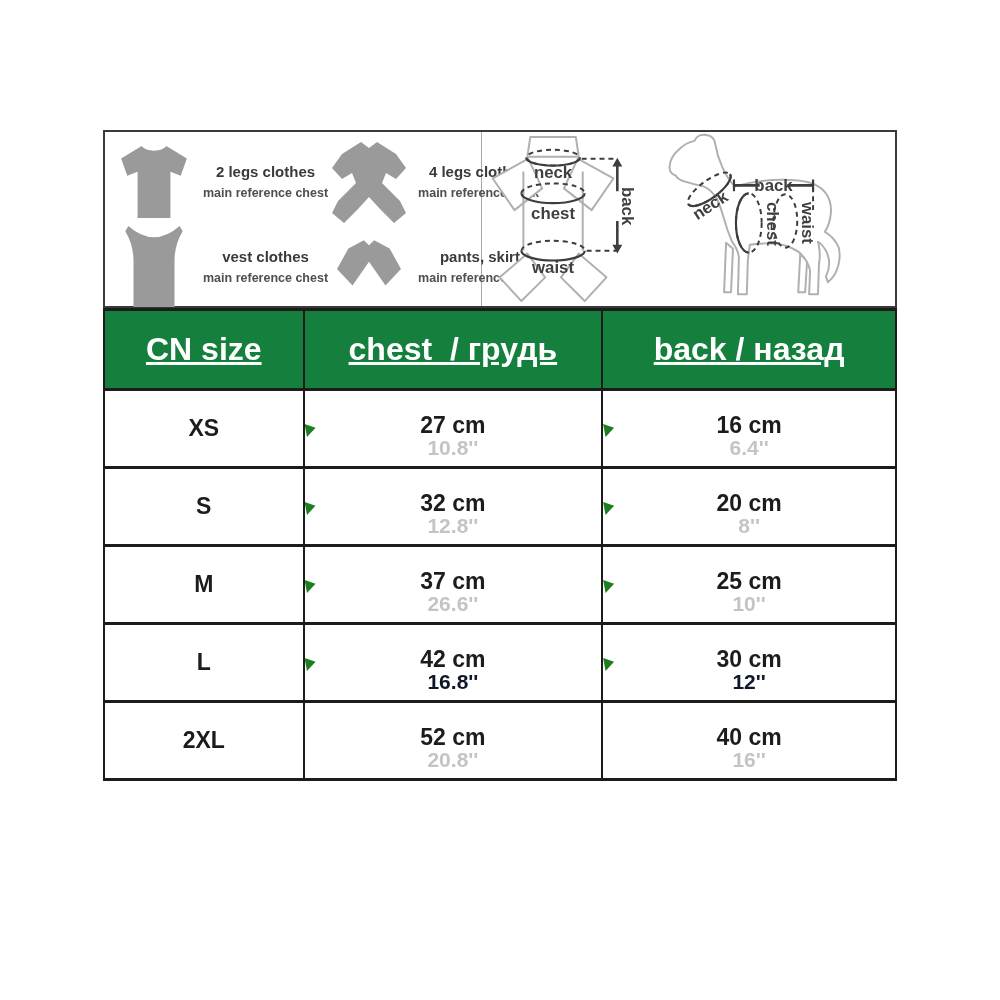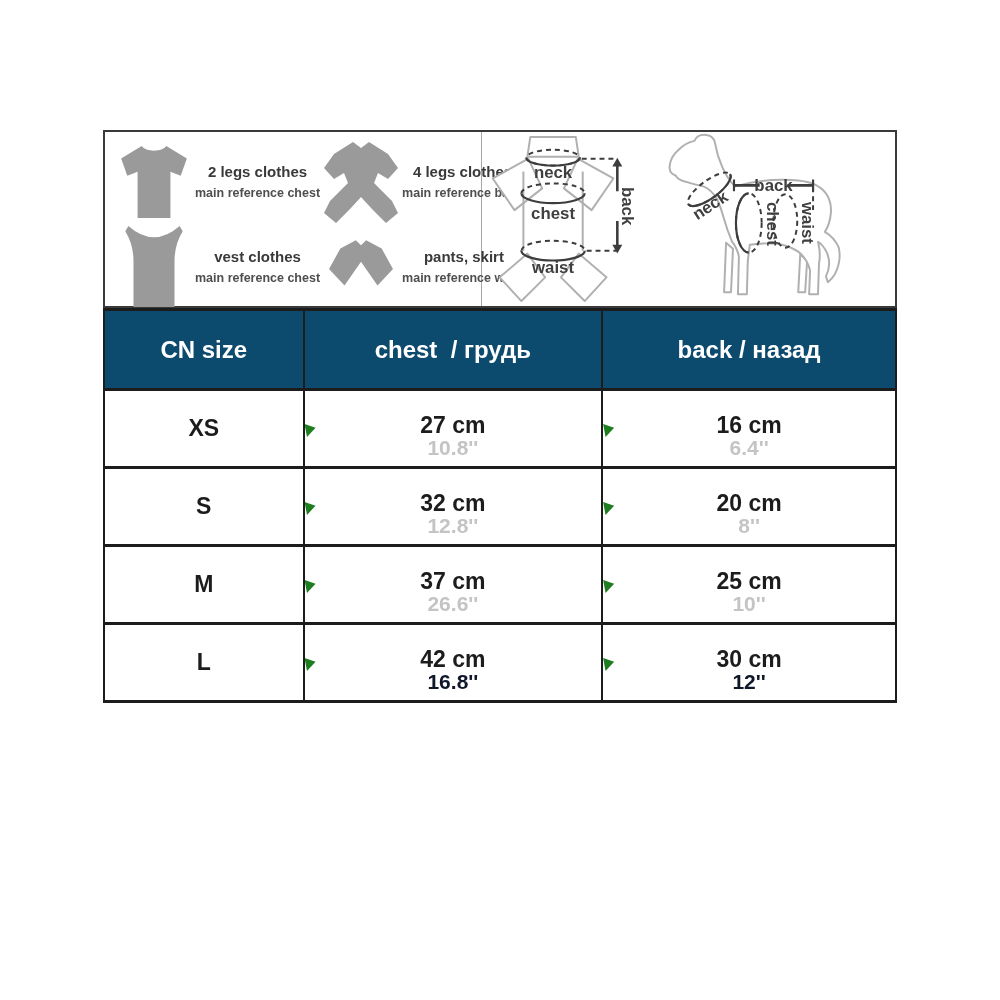--- a/index.html
+++ b/index.html
@@ -5,21 +5,21 @@
   html,body{margin:0;padding:0;background:#ffffff;}
   .canvas{position:relative;width:1000px;height:1000px;background:#ffffff;
           font-family:"Liberation Sans",sans-serif;overflow:hidden;}
 
   
   .top-section{position:absolute;left:103px;top:130px;width:794px;height:178px;
                border:2px solid #3a3a3a;display:flex;background:#fff;box-sizing:border-box;}
   .legend-panel{width:377px;border-right:1px solid #a8a8a8;box-sizing:border-box;
                 display:grid;grid-template-columns:1fr 1fr;grid-template-rows:1fr 1fr;
                 padding:6px 2px 6px 8px;}
-  .legend-item{display:flex;align-items:center;}
+  .legend-item{display:flex;align-items:center;gap:8px;}
   .legend-icon{flex:0 0 82px;display:flex;justify-content:center;align-items:center;}
   .legend-icon svg{display:block;}
   .legend-text{text-align:center;line-height:1.5;}
   .legend-title{font-size:15px;font-weight:bold;color:#3a3a3a;white-space:nowrap;}
   .legend-sub{font-size:12.5px;font-weight:600;color:#4f4f4f;white-space:nowrap;text-align:center;}
   .diagram-panel{flex:1;position:relative;}
   .diagram-panel svg{display:block;width:100%;height:100%;}
 
   .dash{fill:none;stroke:#3d3d3d;stroke-width:2;stroke-dasharray:5 4;}
   .solid{fill:none;stroke:#3d3d3d;stroke-width:2.2;}
@@ -29,21 +29,21 @@
           fill:#3f3f3f;text-anchor:middle;}
 
   
   .size-table{position:absolute;left:103px;top:308px;width:794px;border-collapse:collapse;
               table-layout:fixed;background:#fff;}
   .size-table th,.size-table td{border:2px solid #1c1c1c;border-top-width:3px;border-bottom-width:3px;
               text-align:center;vertical-align:middle;padding:0;}
   .size-table col.c1{width:25.2%;} .size-table col.c2{width:37.7%;} .size-table col.c3{width:37.1%;}
   .size-table thead tr{height:80px;}
   .size-table tbody tr{height:78px;}
-  .size-table th{background:#0c4a6e;color:#ffffff;font-size:24px;font-weight:bold;}
+  .size-table th{background:#15803d;color:#ffffff;font-size:32px;font-weight:bold;text-decoration:underline;}
   .size-table th span{white-space:pre;}
   td.size-cell{font-size:23px;font-weight:bold;color:#1c1c1c;}
   td.measure-cell{position:relative;}
   .cm{display:block;font-size:23px;font-weight:bold;color:#1c1c1c;line-height:1;margin-top:14px;}
   .inch{display:block;font-size:21px;font-weight:bold;color:#c4c4c4;line-height:1;}
   .inch.dark{color:#0f172a;}
   .marker{position:absolute;left:0;top:33px;width:11px;height:13px;background:#1e7d1e;
           clip-path:polygon(0 0,100% 28%,22% 100%);}
 </style>
 </head>
@@ -227,16 +227,29 @@
         <span class="inch dark">16.8''</span>
       </td>
       <td class="measure-cell">
         <span class="marker"></span>
         <span class="cm">30 cm</span>
         <span class="inch dark">12''</span>
       </td>
     </tr>
 
 
+    <tr>
+      <td class="size-cell">2XL</td>
+      <td class="measure-cell">
+
+        <span class="cm">52 cm</span>
+        <span class="inch">20.8''</span>
+      </td>
+      <td class="measure-cell">
+
+        <span class="cm">40 cm</span>
+        <span class="inch">16''</span>
+      </td>
+    </tr>
   </tbody>
   </table>
 
 </div>
 
 </body></html>

